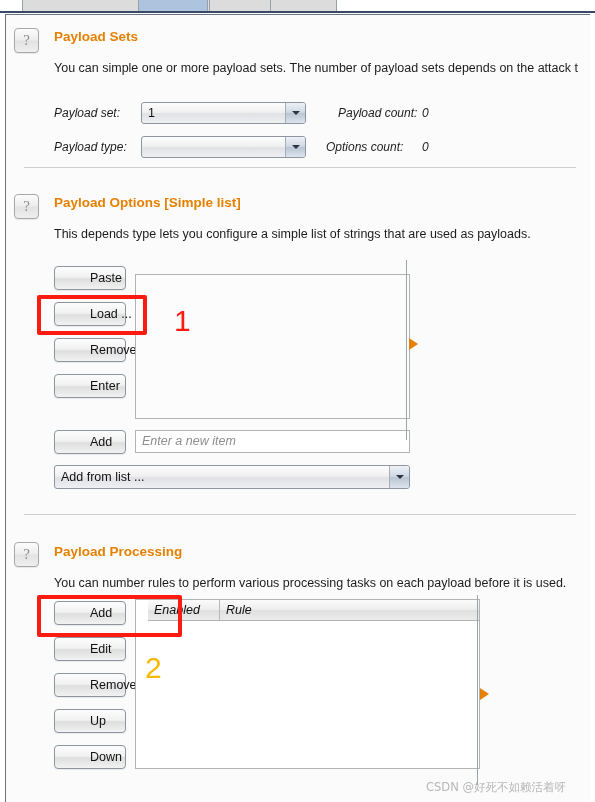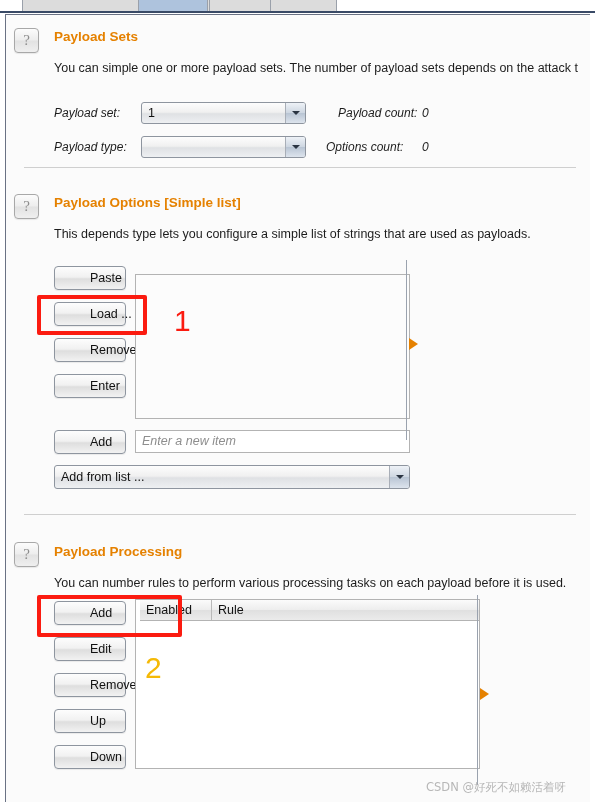--- a/index.html
+++ b/index.html
@@ -201,25 +201,26 @@
 
   
   .table {
     position: absolute;
     border: 1px solid #b3b3b3;
     background: #ffffff;
     box-sizing: border-box;
   }
   .table .thead {
     position: absolute;
-    left: 4px; top: 0;
+    left: 12px; top: 0;
     right: 0; height: 21px;
     background: linear-gradient(to bottom, #fbfbfb 0%, #ededed 50%, #e0e0e0 52%, #ebebeb 100%);
     border-bottom: 1px solid #b3b3b3;
     box-sizing: border-box;
+    font-style: italic;
   }
   .table .th {
     position: absolute;
     top: 0;
     height: 20px;
     line-height: 20px;
     font-size: 12.5px;
     color: #111;
     padding-left: 6px;
     box-sizing: border-box;

